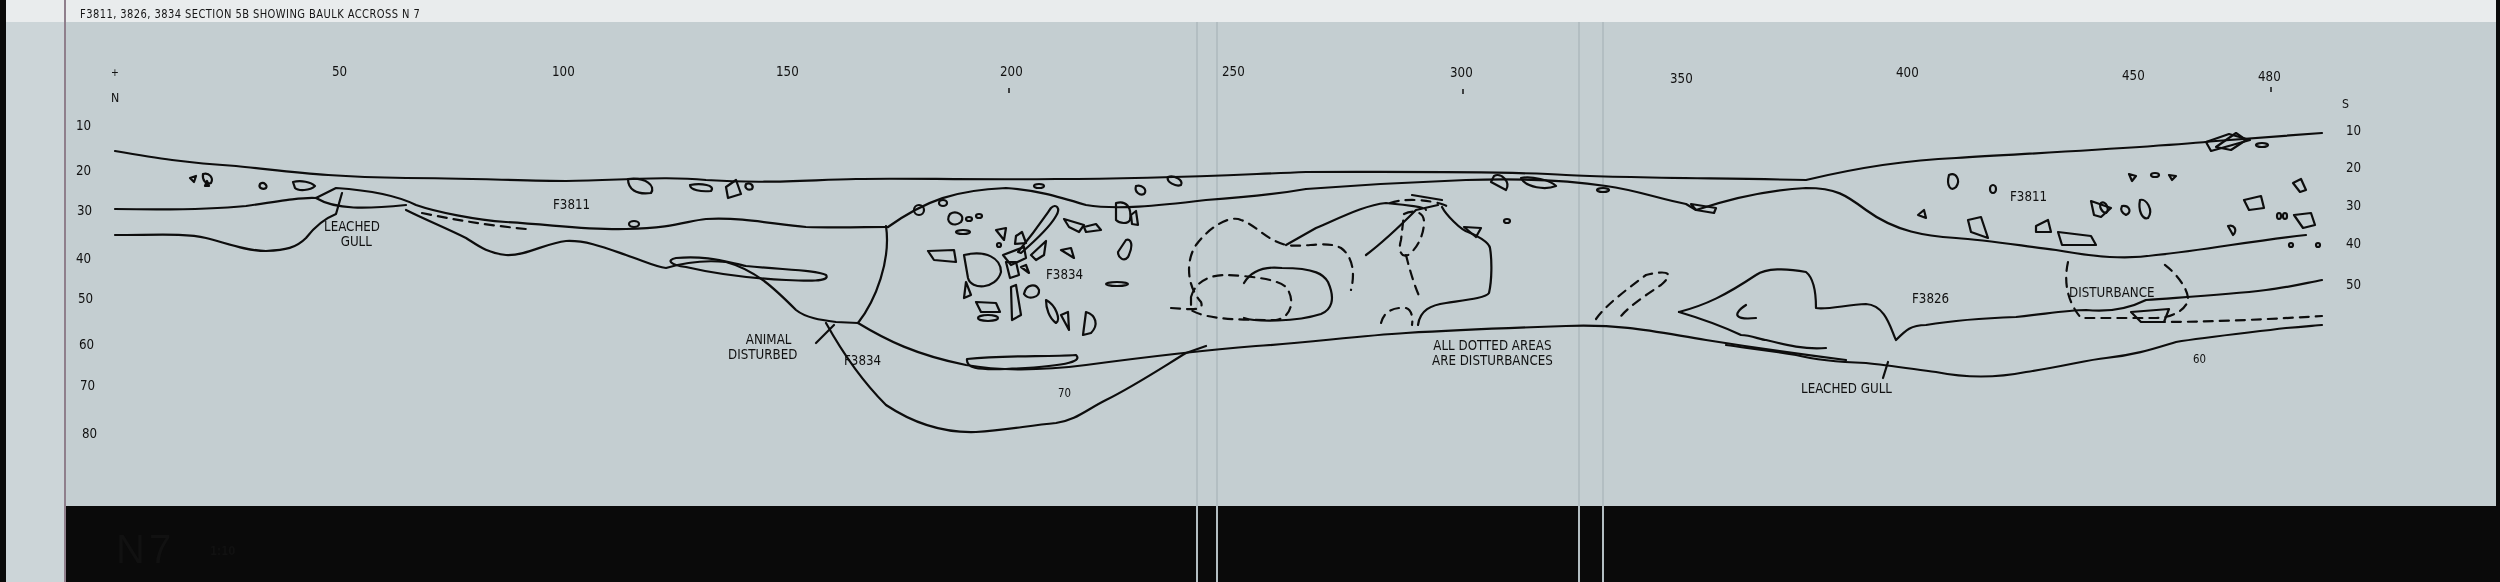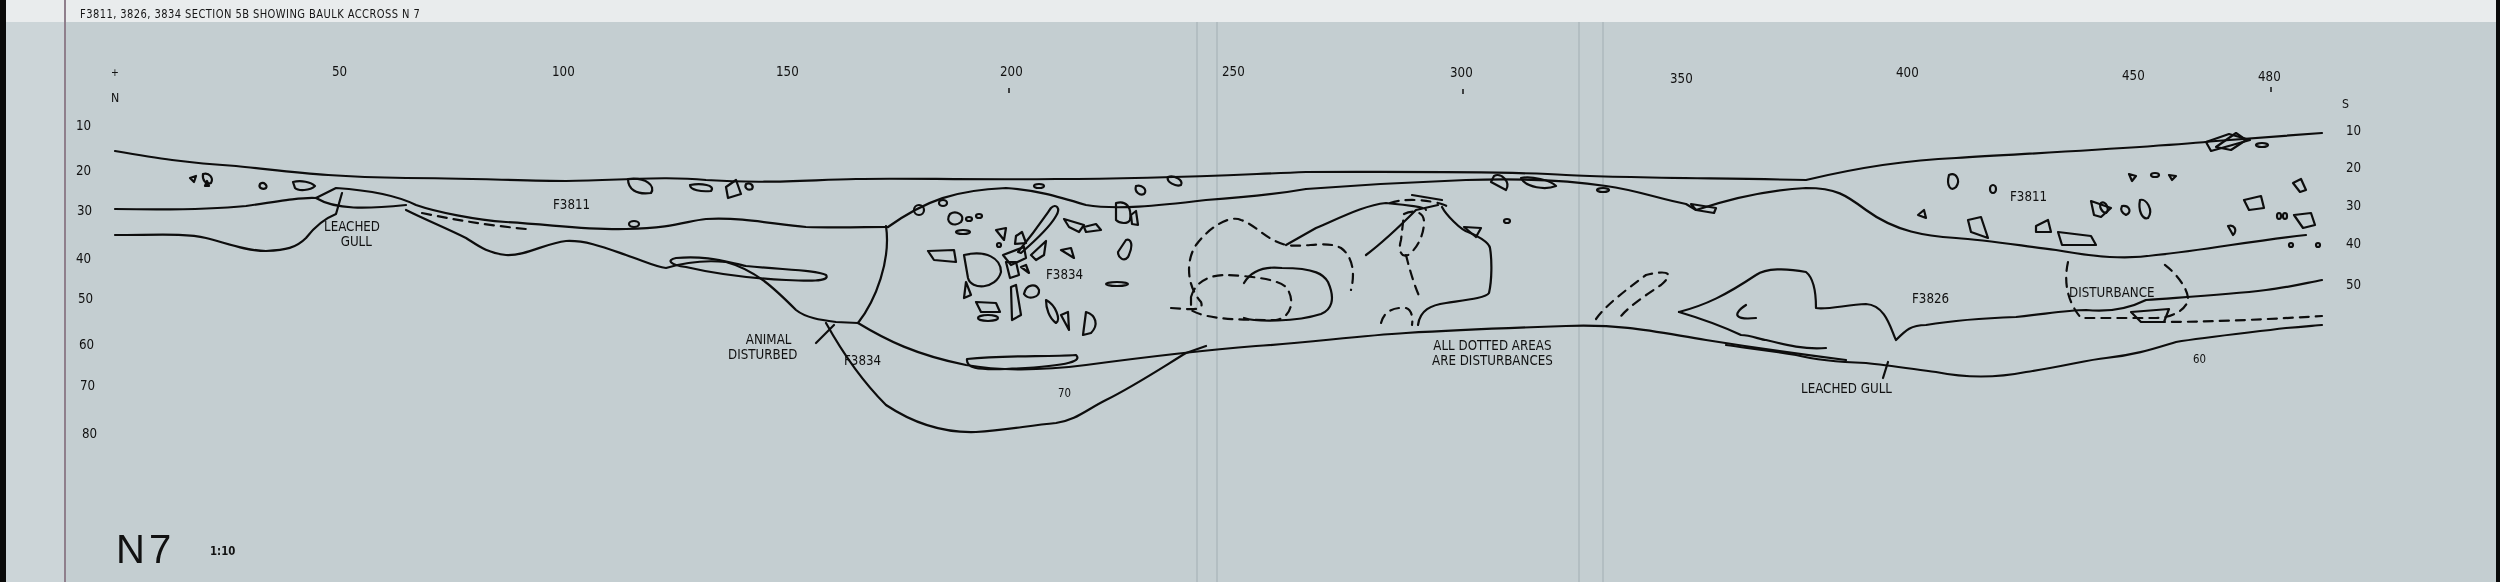--- a/index.html
+++ b/index.html
@@ -2,21 +2,21 @@
 <html><head>
 <meta charset="utf-8">
 <style>
   html, body { margin: 0; padding: 0; }
   body {
     width: 2500px; height: 582px; position: relative; overflow: hidden;
     background: #0a0a0a;
     font-family: "DejaVu Sans", sans-serif;
   }
   .sheet {
-    position: absolute; left: 6px; top: 0; width: 2490px; height: 582px;
+    position: absolute; left: 6px; top: 0; width: 2490px; height: 506px;
     background: #c4ced1;
   }
   .top-strip {
     position: absolute; left: 0; top: 0; width: 100%; height: 22px;
     background: #e9eced;
   }
   .margin {
     position: absolute; left: 0; top: 22px; width: 58px; height: 560px;
     background: #ccd5d8;
   }

